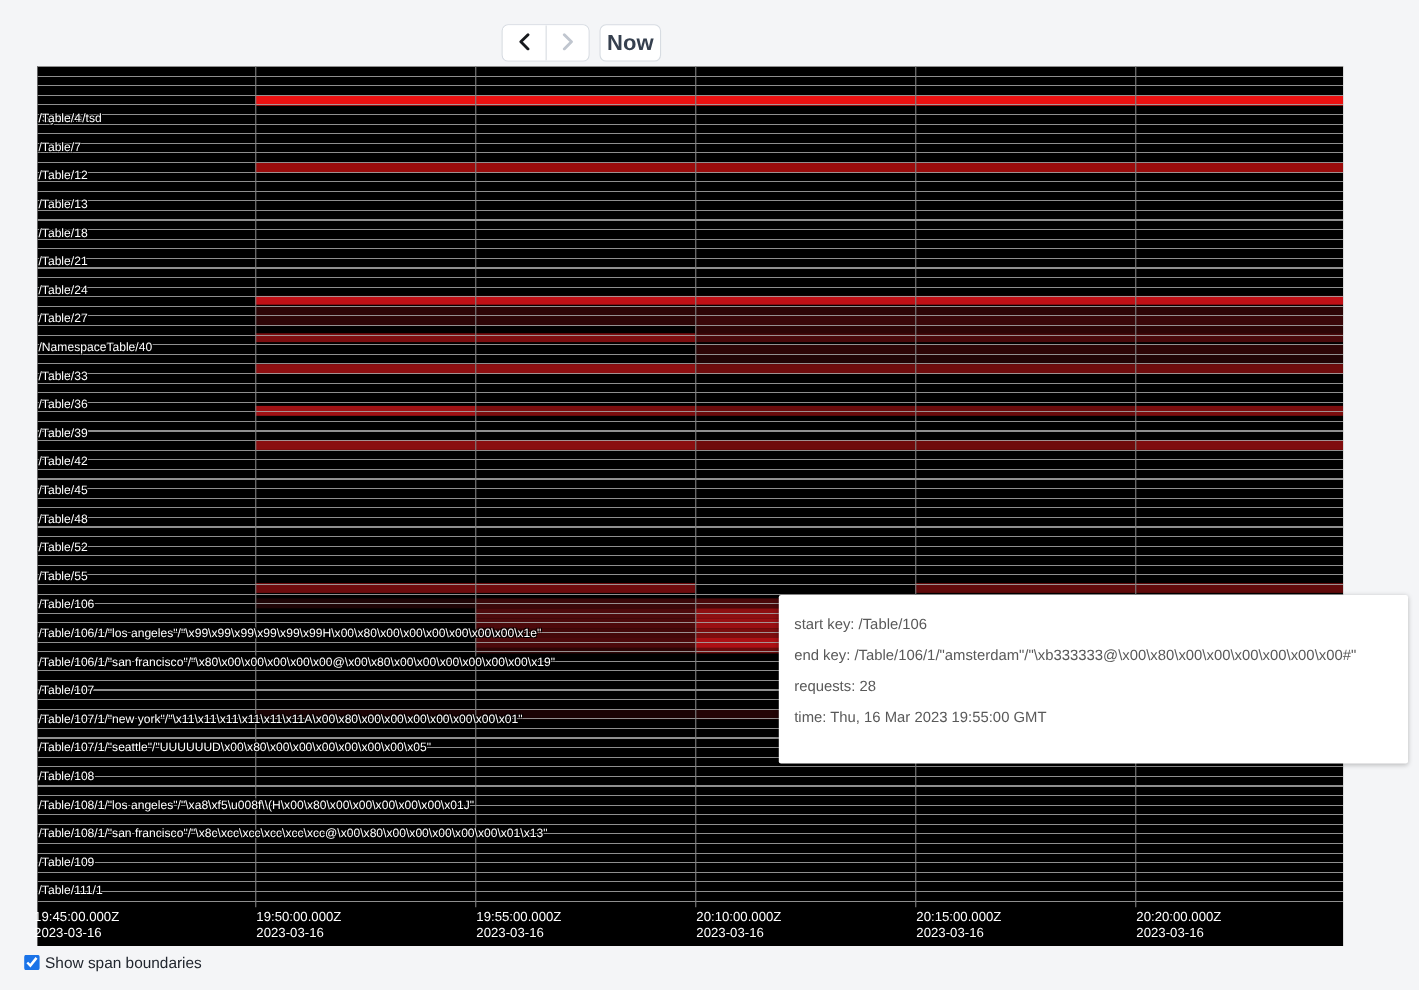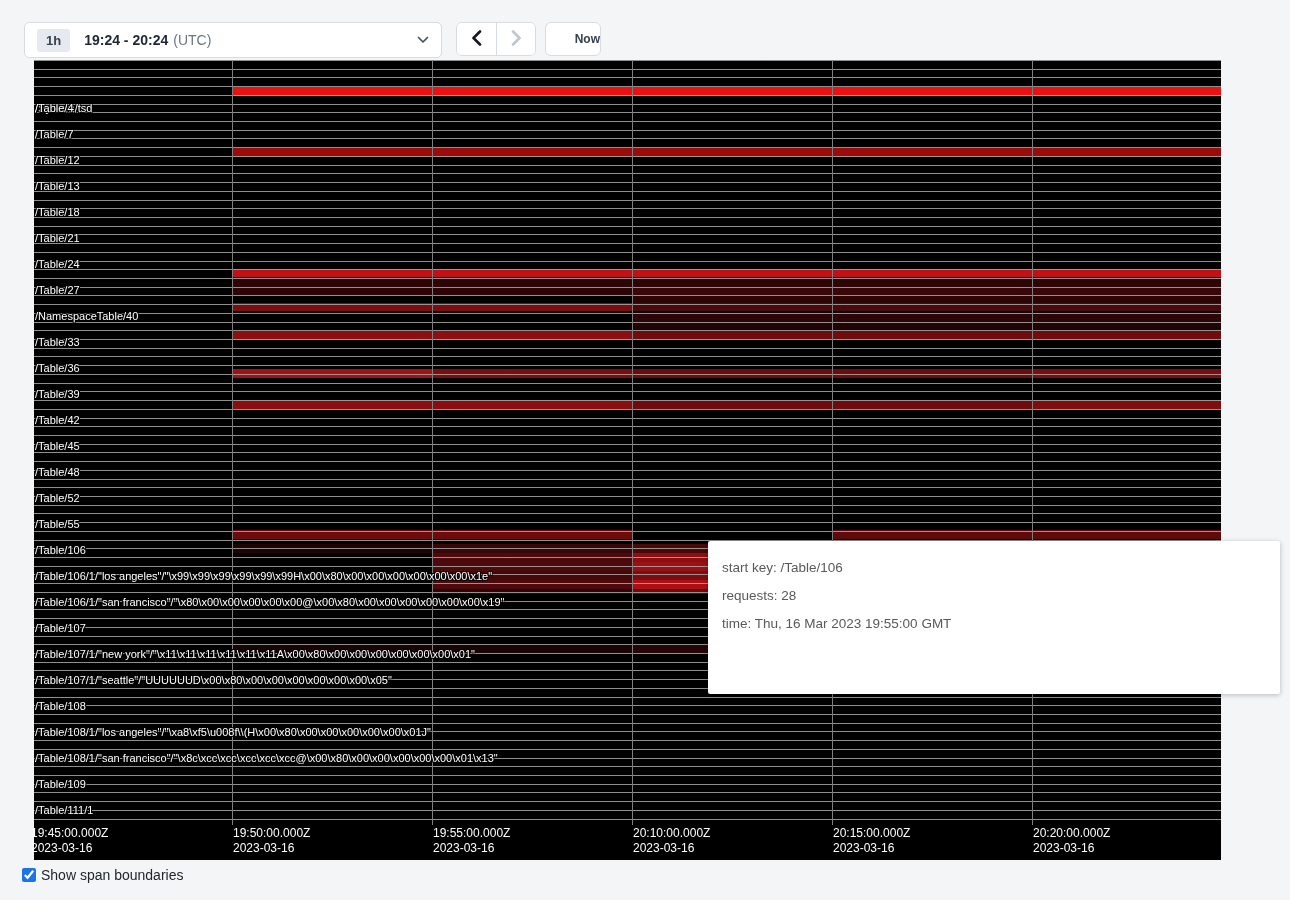--- a/index.html
+++ b/index.html
@@ -16,21 +16,21 @@
   .range-text { font-size:14px; font-weight:700; color:#1f2734; }
   .tz-text { font-size:14px; color:#6c7683; margin-left:5px; font-weight:400; }
   .select-caret { margin-left:auto; display:flex; align-items:center; }
   .nav-group { position:absolute; left:456px; top:22px; height:34px; display:flex;
     border:1px solid #d7dce2; border-radius:6px; background:#fff; overflow:hidden; }
   .nav-btn { width:39px; height:32px; display:flex; align-items:center; justify-content:center;
     background:#fff; border:none; cursor:pointer; }
   .nav-btn + .nav-btn { border-left:1px solid #d7dce2; }
   .now-btn { position:absolute; left:545px; top:22px; width:56px; height:34px; background:#fff;
     border:1px solid #d7dce2; border-radius:6px; font-family:"Liberation Sans",sans-serif;
-    font-size:12px; font-weight:700; color:#36404f; cursor:pointer;text-align:right; }
+    font-size:20px; font-weight:700; color:#36404f; cursor:pointer; }
 
   
   .kv-canvas { position:absolute; left:34px; top:60px; width:1187px; height:800px; background:#000; }
   .kv-plot { position:absolute; left:0; top:0; width:1187px; height:765px; overflow:hidden; }
   .band { position:absolute; }
   .hlines { position:absolute; left:0; top:0; width:1187px; height:765px;
     background:repeating-linear-gradient(to bottom, rgba(168,168,168,.85) 0px, rgba(168,168,168,.85) 1px, transparent 1px, transparent 8.72px);
     pointer-events:none; }
   .vline { position:absolute; top:0; width:1px; height:765px; background:#7f7f7f; }
   .row-label { position:absolute; left:1px; white-space:nowrap; color:#fff; font-size:11px;
@@ -45,30 +45,20 @@
 
   
   .footer { position:absolute; left:22px; top:867px; display:flex; align-items:center; }
   .footer input { width:14px; height:14px; accent-color:#1a73e8; margin-right:5px; }
   .footer label { font-size:14px; color:#21262e; }
 </style>
 </head>
 <body>
 
 <div class="toolbar">
-  <div class="range-select">
-    <span class="preset-chip">1h</span>
-    <span class="range-text">19:24 - 20:24</span>
-    <span class="tz-text">(UTC)</span>
-    <span class="select-caret">
-      <svg width="12" height="8" viewBox="0 0 12 8">
-          <path d="M1.5 1.5 L6 6 L10.5 1.5" fill="none" stroke="#46505f" stroke-width="1.7" stroke-linecap="round" stroke-linejoin="round"></path>
-        </svg>
-    </span>
-  </div>
 
   <div class="nav-group">
     <button class="nav-btn">
       <span>
         <svg width="11" height="16" viewBox="0 0 11 16">
             <path d="M9 1.5 L2.5 8 L9 14.5" fill="none" stroke="#17191d" stroke-width="2.6" stroke-linecap="round" stroke-linejoin="round"></path>
           </svg>
       </span>
     </button>
     <button class="nav-btn">
@@ -187,20 +177,21 @@
       </div>
       <div class="axis-label" style="left: 999px;">
         <div>20:20:00.000Z</div>
         <div>2023-03-16</div>
       </div>
     </div>
 </div>
 
 <div class="kv-tooltip">
   <div class="tline">start key: /Table/106</div>
+  <div class="tline">end key: /Table/106/1/"amsterdam"/"\xb333333@\x00\x80\x00\x00\x00\x00\x00\x00#"</div>
   <div class="tline">requests: 28</div>
   <div class="tline">time: Thu, 16 Mar 2023 19:55:00 GMT</div>
 </div>
 
 <div class="footer">
   <input type="checkbox" checked="" style="">
   <label>Show span boundaries</label>
 </div>
 
 </body></html>

